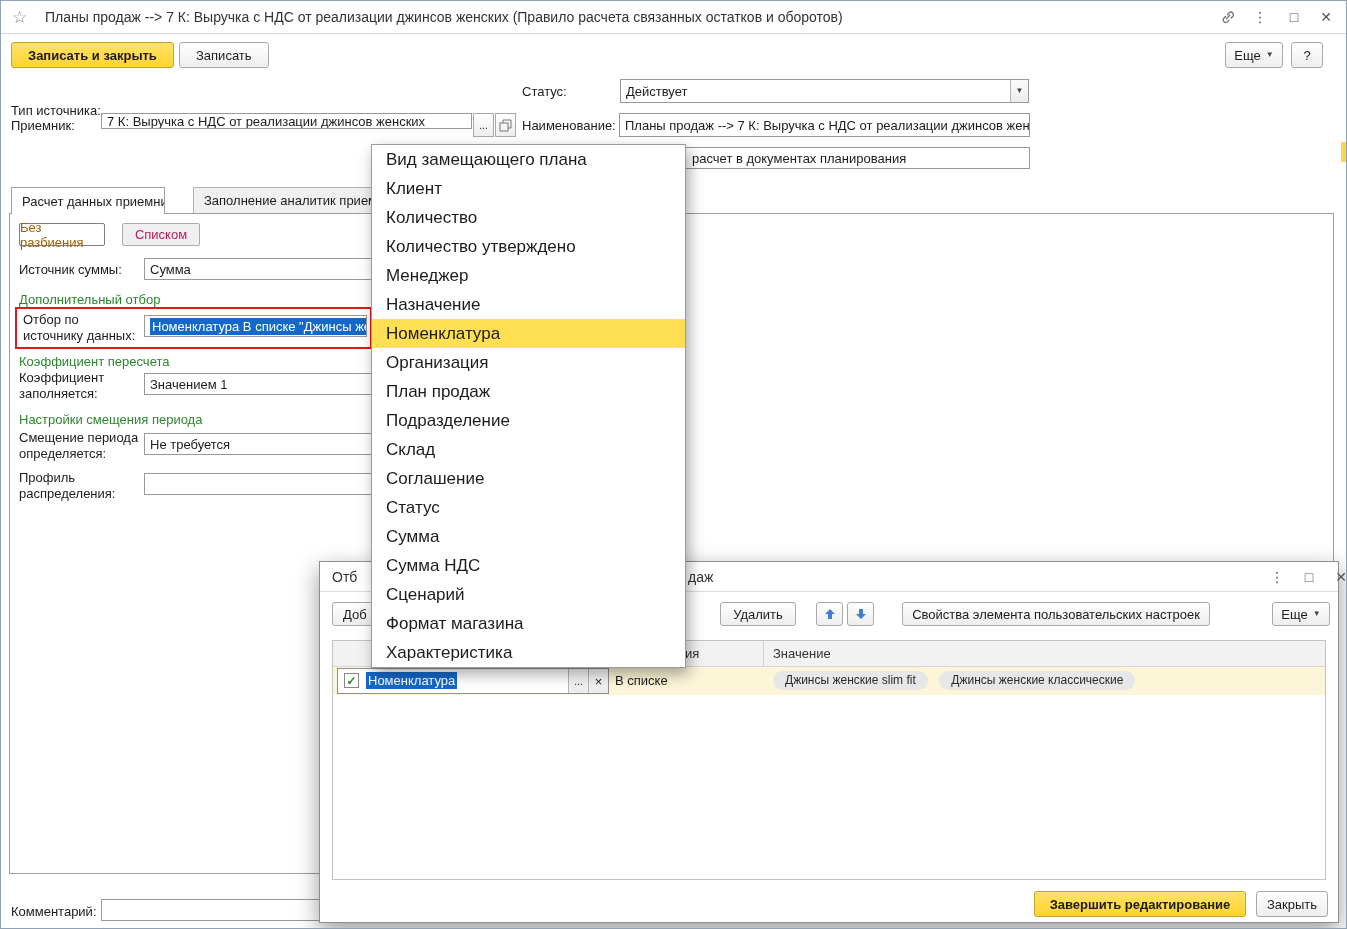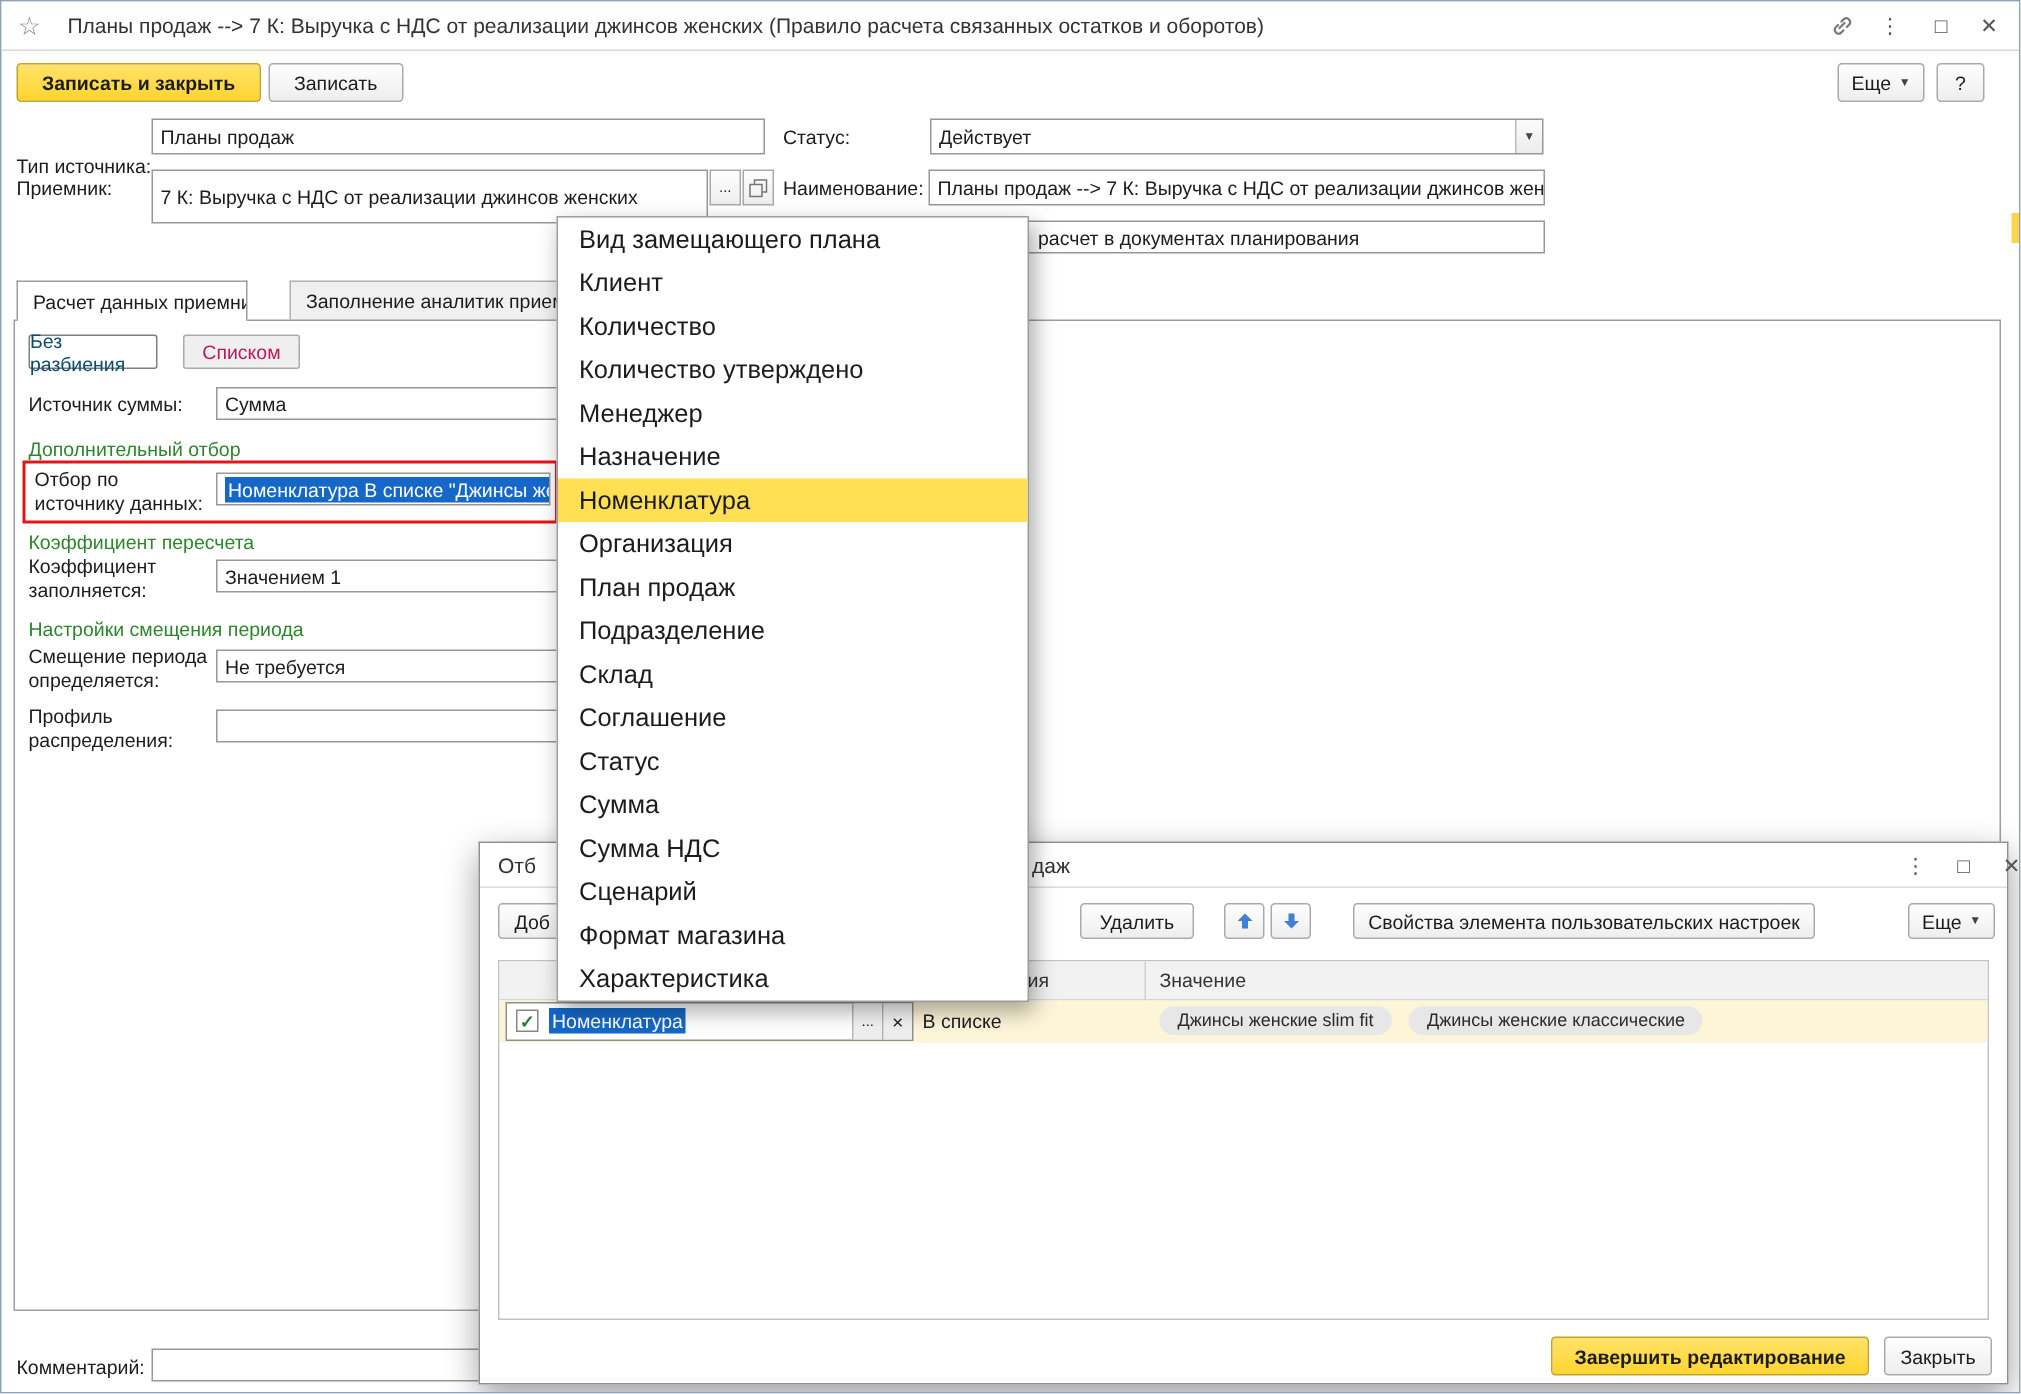--- a/index.html
+++ b/index.html
@@ -84,34 +84,31 @@
 
   <div class="btn yellow" style="left:10px;top:41px;height:26px;padding:0 16px;">Записать и закрыть</div>
   <div class="btn" style="left:178px;top:41px;height:26px;padding:0 16px;">Записать</div>
   <div class="btn" style="left:1224px;top:41px;height:26px;width:58px;">
     <span>Еще</span>
     <span class="arrow">▼</span>
   </div>
   <div class="btn" style="left:1290px;top:41px;height:26px;width:32px;">?</div>
 
   <span class="lbl" style="left:10px;top:83px;margin-top:19px;">Тип источника:</span>
-  <div class="inp" style="left:100px;top:78px;width:409px;height:24px;">
-    <span>Планы продаж</span>
-  </div>
 
   <span class="lbl" style="left:521px;top:83px;">Статус:</span>
   <div class="inp" style="left:619px;top:78px;width:409px;height:24px;padding-right:20px;">
     <span>Действует</span>
     <span class="combo-btn">
       <span class="arrow">▼</span>
     </span>
   </div>
 
   <span class="lbl" style="left:10px;top:117px;">Приемник:</span>
-  <div class="inp" style="left:100px;top:112px;width:371px;height:36px;">
+  <div class="inp" style="left:100px;top:112px;width:371px;height:16px;">
     <span>7 К: Выручка с НДС от реализации джинсов женских</span>
   </div>
   <div class="btn" style="left:472px;top:112px;width:21px;height:24px;border-radius:0;font-size:10px;">...</div>
   <div class="btn" style="left:494px;top:112px;width:21px;height:24px;border-radius:0;">
     <svg width="13" height="13" viewBox="0 0 13 13">
       <rect x="1" y="4" width="8" height="8" fill="none" stroke="#767676"></rect>
       <path d="M4 4 V1 H12 V9 H9" fill="none" stroke="#767676"></path>
     </svg>
   </div>
 
@@ -127,21 +124,21 @@
 
   <div class="tab active" style="left:10px;width:154px;">
     <span>Расчет данных приемника</span>
   </div>
   <div class="tab inactive" style="left:192px;width:186px;">
     <span>Заполнение аналитик прием</span>
   </div>
 
   <div class="panel"></div>
 
-  <div class="seg" style="left:18px;width:86px;background:#fff;border:1px solid #7f7f7f;color:#0c4a6e;z-index:3;">Без разбиения</div>
+  <div class="seg" style="left:18px;width:86px;background:#fff;border:1px solid #7f7f7f;color:#a16207;z-index:3;">Без разбиения</div>
   <div class="seg" style="left:121px;width:78px;background:#efefef;border:1px solid #ababab;color:#be185d;z-index:3;">Списком</div>
 
   <span class="lbl" style="left:18px;top:261px;z-index:3;">Источник суммы:</span>
   <div class="inp" style="left:143px;top:257px;width:242px;height:22px;z-index:3;">
     <span>Сумма</span>
   </div>
 
   <span class="grp" style="left:18px;top:291px;z-index:3;">Дополнительный отбор</span>
 
   <div class="lbl2" style="left:22px;top:311px;z-index:3;">

